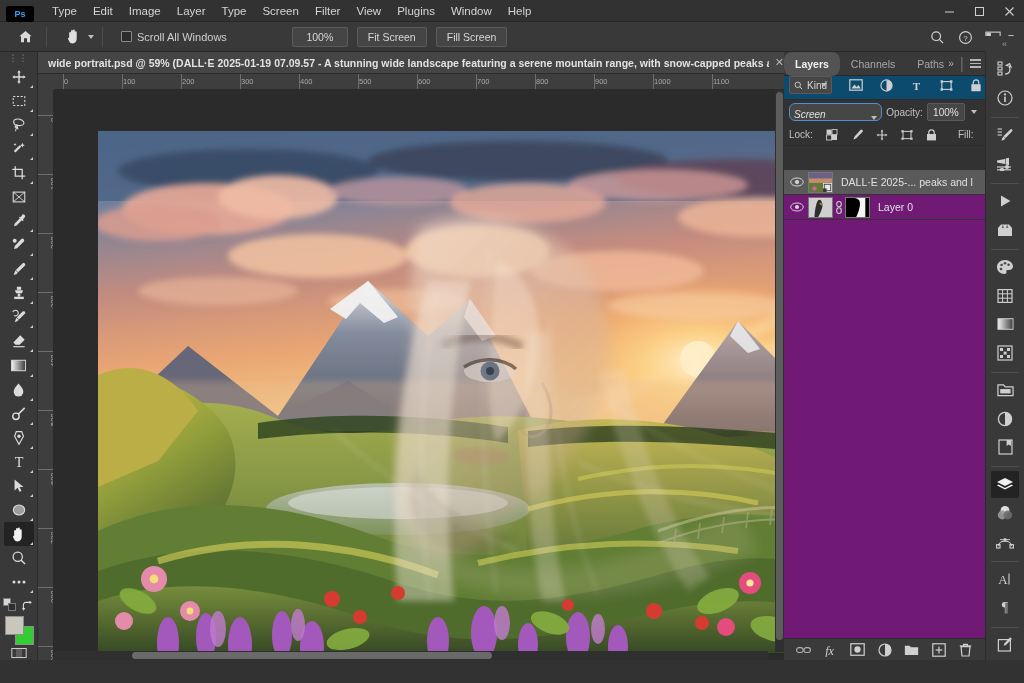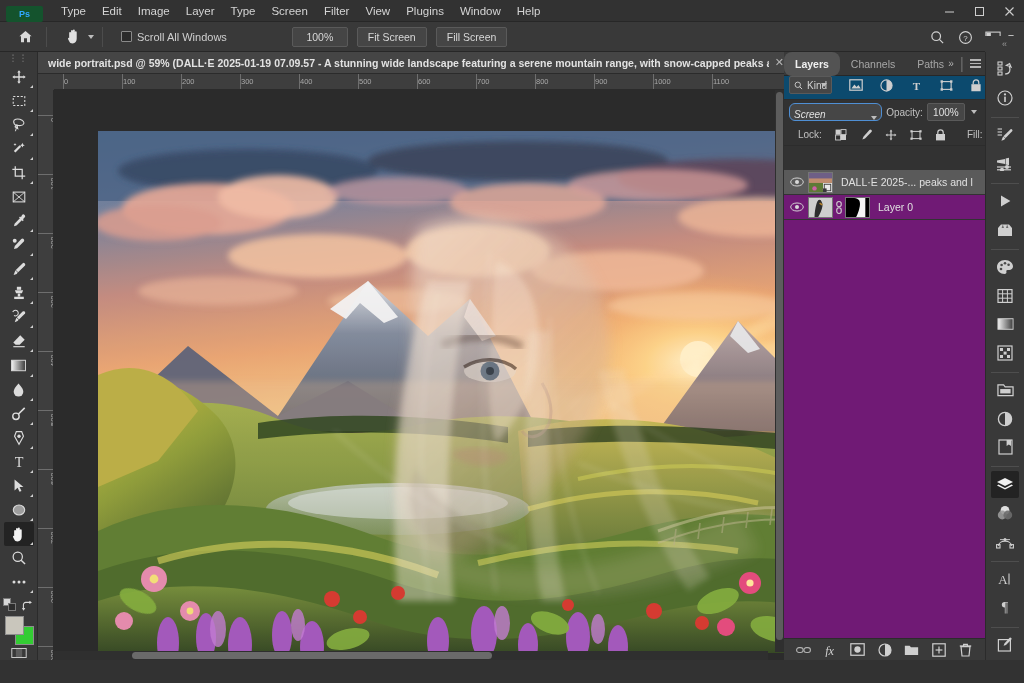--- a/index.html
+++ b/index.html
@@ -3,21 +3,21 @@
 <meta charset="utf-8">
 <style>
   * { box-sizing: border-box; margin:0; padding:0; }
   html,body{ width:1024px; height:683px; overflow:hidden; background:#323232;
     font-family:"Liberation Sans", sans-serif; color:#c8c8c8; -webkit-font-smoothing:antialiased;}
   .app{ position:relative; width:1024px; height:683px; background:#323232; }
 
   
   .menubar{ position:absolute; left:0; top:0; width:1024px; height:22px; background:#323232;
     display:flex; align-items:center; border-bottom:1px solid #272727; }
-  .ps-logo{ width:37px;height:16px;margin:6px 10px 0 6px;background:#14532d;border-radius:2px;
+  .ps-logo{ width:28px;height:16px;margin:6px 10px 0 6px;background:#000000;border-radius:2px;
     display:flex;align-items:center;justify-content:center;color:#31a8ff;font-size:9px;font-weight:bold;
     font-family:"Liberation Sans",sans-serif;}
   .menu-item{ padding:3px 8px; font-size:11.5px; color:#d4d4d4; cursor:default; }
   .win-btns{ position:absolute; right:0; top:0; height:22px; display:flex; align-items:center;}
   .win-btn{ width:30px;height:22px;display:flex;align-items:center;justify-content:center;font-size:11px;color:#cfcfcf;}
 
   
   .optionsbar{ position:absolute; left:0; top:22px; width:1024px; height:30px; background:#393939;
     border-bottom:1px solid #272727; display:flex; align-items:center; }
   .opt-home{ width:26px;height:26px;margin-left:12px;display:flex;align-items:center;justify-content:center;border-radius:2px;}
@@ -99,21 +99,21 @@
 
   .blendrow{ height:24px;display:flex;align-items:center;padding:0 5px;gap:4px;}
   .blend-sel{ width:100px;height:18px;background:#464646;border:1px solid #4f8fd4;border-radius:6px;
     display:flex;align-items:flex-end;padding:0 4px;font-size:10px;color:#e0e0e0;position:relative;font-style:italic;}
   .blend-sel .chev{ position:absolute;right:4px;}
   .lbl{ font-size:10px;color:#c0c0c0;}
   .numbox{ height:18px;min-width:38px;background:#464646;border:1px solid #5a5a5a;border-radius:2px;
     display:flex;align-items:center;justify-content:center;font-size:10px;color:#e0e0e0;}
   .mini-chev{ width:12px;height:18px;display:flex;align-items:center;justify-content:center;}
 
-  .lockrow{ height:22px;display:flex;align-items:center;padding:0 14px;gap:13px;border-bottom:1px solid #2c2c2c;}
+  .lockrow{ height:22px;display:flex;align-items:center;padding:0 5px;gap:13px;border-bottom:1px solid #2c2c2c;}
   .lock-ic{ width:16px;height:16px;display:flex;align-items:center;justify-content:center;border-radius:2px;}
 
   .layerlist{ position:absolute;left:0;top:118px;width:201px;height:468px;background:#701a75;}
   .layerrow{ height:25px;display:flex;align-items:center;border-bottom:1px solid #333;padding-left:2px;}
   .layerrow.selected{ background:#5a5a5a;}
   .eye{ width:22px;height:25px;display:flex;align-items:center;justify-content:center;}
   .thumb-l{ width:25px;height:21px;background:#1a1a1a;border:1px solid #767676;position:relative;overflow:hidden;}
   .lname{ font-size:10.5px;color:#e0e0e0;margin-left:8px;white-space:nowrap;overflow:hidden;}
   .link-ic{ width:12px;display:flex;align-items:center;justify-content:center;color:#d0d0d0;font-size:10px;}
   .mask-th{ width:25px;height:21px;background:#000;border:1px solid #767676;position:relative;overflow:hidden;}

